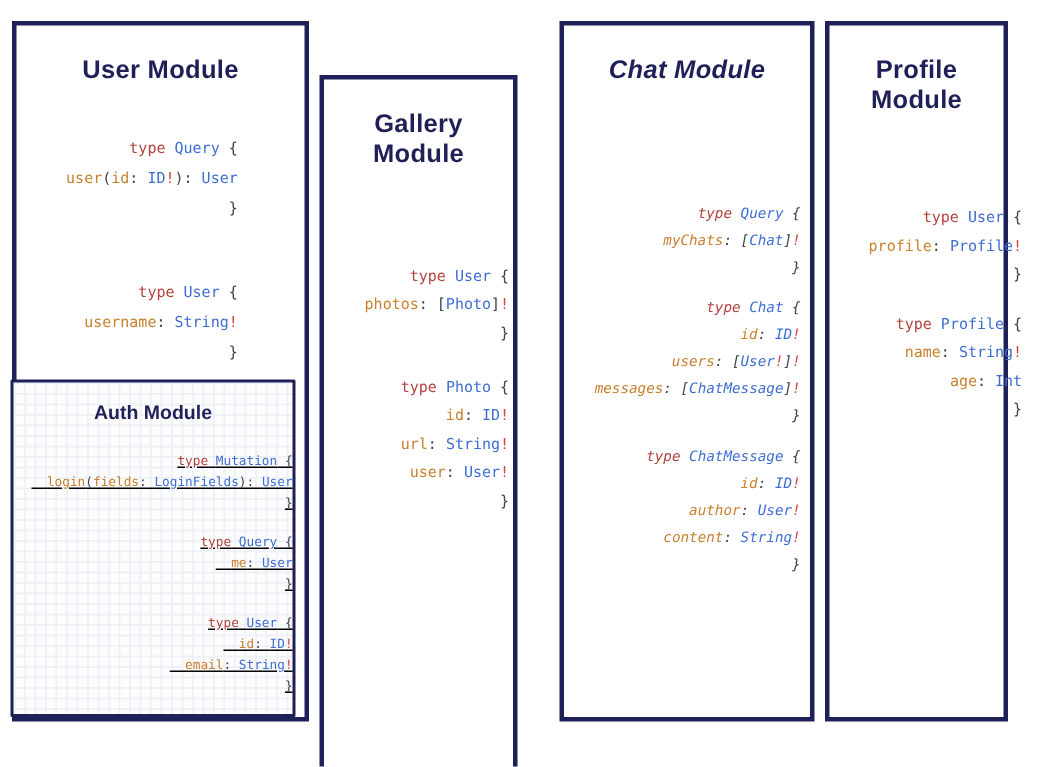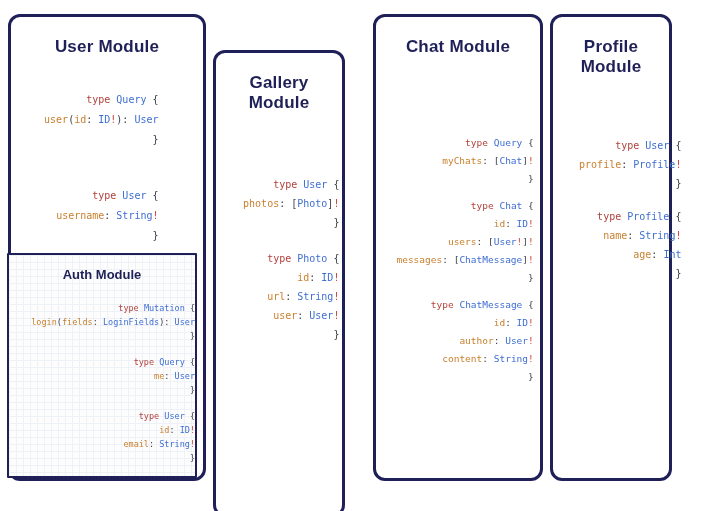--- a/index.html
+++ b/index.html
@@ -3,25 +3,25 @@
 <meta charset="utf-8">
 <style>
   html,body{margin:0;padding:0;}
   body{
     width:704px;height:511px;position:relative;overflow:hidden;
     background:#ffffff;
     font-family:"Liberation Sans",sans-serif;
   }
   .panel{
     position:absolute;top:14px;height:467px;box-sizing:border-box;
-    background:#ffffff;border:3px solid var(--navy);border-radius:12px;
+    background:#ffffff;border:3px solid var(--navy);border-radius:0;
   }
   #panel-user{left:8px;width:198px;}
   #panel-gallery{left:213px;width:132px;margin-top:36px;}
-  #panel-chat{left:373px;width:170px;}
+  #panel-chat{left:373px;width:170px;font-style:italic;}
   #panel-profile{left:550px;width:122px;}
 
   .panel-title{
     margin:20px 4px 0;text-align:center;
     font-size:17px;font-weight:bold;letter-spacing:.2px;
     color:var(--navy);
   }
   .code{
     position:absolute;
     font-family:"DejaVu Sans Mono",monospace;
@@ -43,21 +43,21 @@
     background-color:#fdfdfe;
     background-image:
       linear-gradient(var(--grid) 1px,transparent 1px),
       linear-gradient(90deg,var(--grid) 1px,transparent 1px);
     background-size:7px 7px;
   }
   .sub-title{
     margin:12px 0 0;text-align:center;
     font-size:13px;font-weight:bold;color:var(--navy);
   }
-  #code-auth{top:46px;left:12px;font-size:8.5px;line-height:14px;}
+  #code-auth{top:46px;left:12px;font-size:8.5px;line-height:14px;text-decoration:underline;}
   #code-auth .block{margin-bottom:12px;}
 
   .tk-k{color:var(--keyword);}
   .tk-t{color:var(--type);}
   .tk-f{color:var(--field);}
   .tk-p{color:var(--punct);}
   .tk-b{color:var(--bang);}
 </style>
 </head>
 <body>

